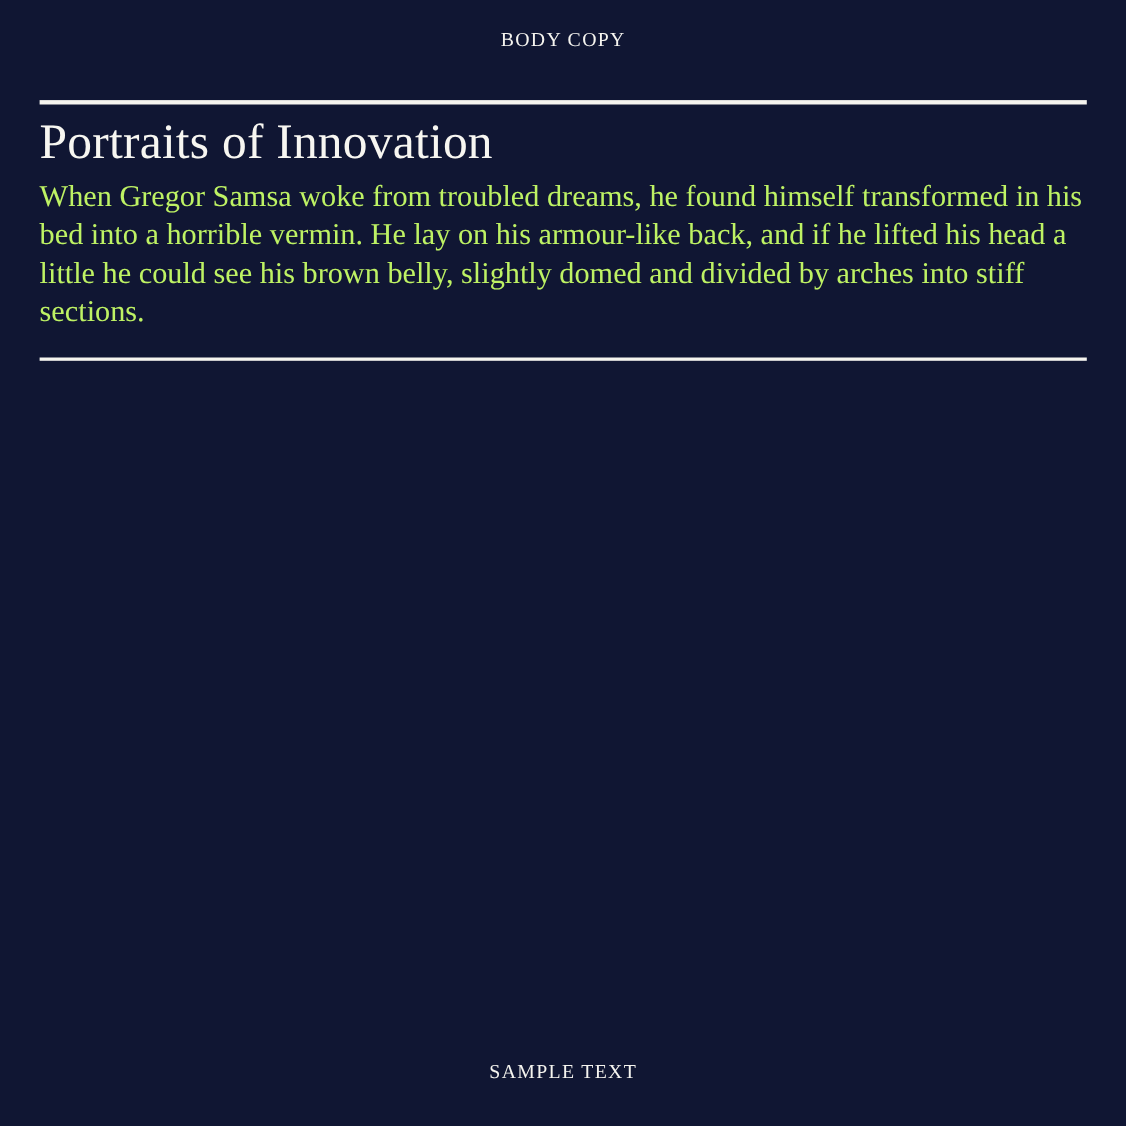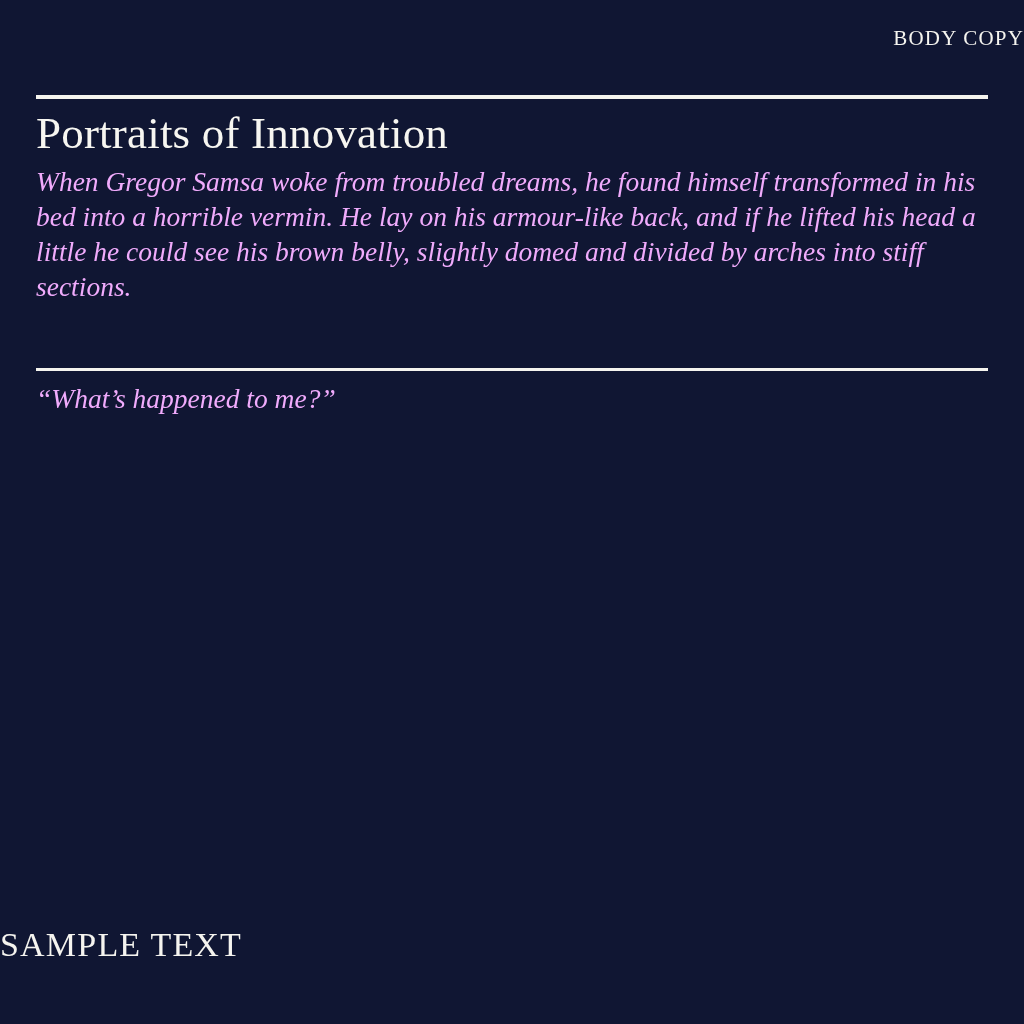--- a/index.html
+++ b/index.html
@@ -16,22 +16,22 @@
   }
   .page {
     position: relative;
     width: 1024px;
     height: 1024px;
     box-sizing: border-box;
     display: flex;
     flex-direction: column;
   }
   .header-label {
-    text-align: right;
-    font-size: 21px;
+    text-align: center;
+    font-size: 18px;
     letter-spacing: 1.2px;
     margin-top: 26px;
     color: #f5f4ef;
     font-family: "Liberation Serif", serif;
   }
   .content {
     margin: 0 36px;
     flex: 1 1 auto;
     padding-top: 44px;
   }
@@ -48,61 +48,59 @@
     font-size: 45px;
     line-height: 1.08;
     font-weight: normal;
     margin: 2px 0 6px 0;
     letter-spacing: 0.2px;
     color: #f7f6f1;
   }
   .body-text {
     font-size: 27.5px;
     line-height: 1.28;
-    color: #f0abfc;
+    color: #bef264;
     margin: 0;
-    font-style: italic;
   }
   .para {
     margin: 0 0 30px 0;
   }
   .para:last-child {
     margin-bottom: 0;
   }
   .block-one {
-    margin-bottom: 64px;
+    margin-bottom: 25px;
   }
   .block-two .section-title {
     margin-bottom: 22px;
   }
   .footer-label {
-    text-align: left;
-    font-size: 34px;
+    text-align: center;
+    font-size: 18px;
     letter-spacing: 1.2px;
-    margin-bottom: 60px;
+    margin-bottom: 39px;
     color: #f5f4ef;
   }
 </style>
 </head>
 <body>
 
 <div class="page">
 
   <div class="header-label">BODY COPY</div>
 
   <div class="content">
 
     <div class="block-one">
       <div class="rule"></div>
       <h1 class="section-title">Portraits of Innovation</h1>
       <p class="body-text para">When Gregor Samsa woke from troubled dreams, he found himself transformed in his bed into a horrible vermin. He lay on his armour-like back, and if he lifted his head a little he could see his brown belly, slightly domed and divided by arches into stiff sections.</p>
     </div>
 
     <div class="block-two">
       <div class="rule thin"></div>
-      <p class="body-text para">“What’s happened to me?”</p>
     </div>
 
   </div>
 
   <div class="footer-label">SAMPLE TEXT</div>
 
 </div>
 
 </body></html>

